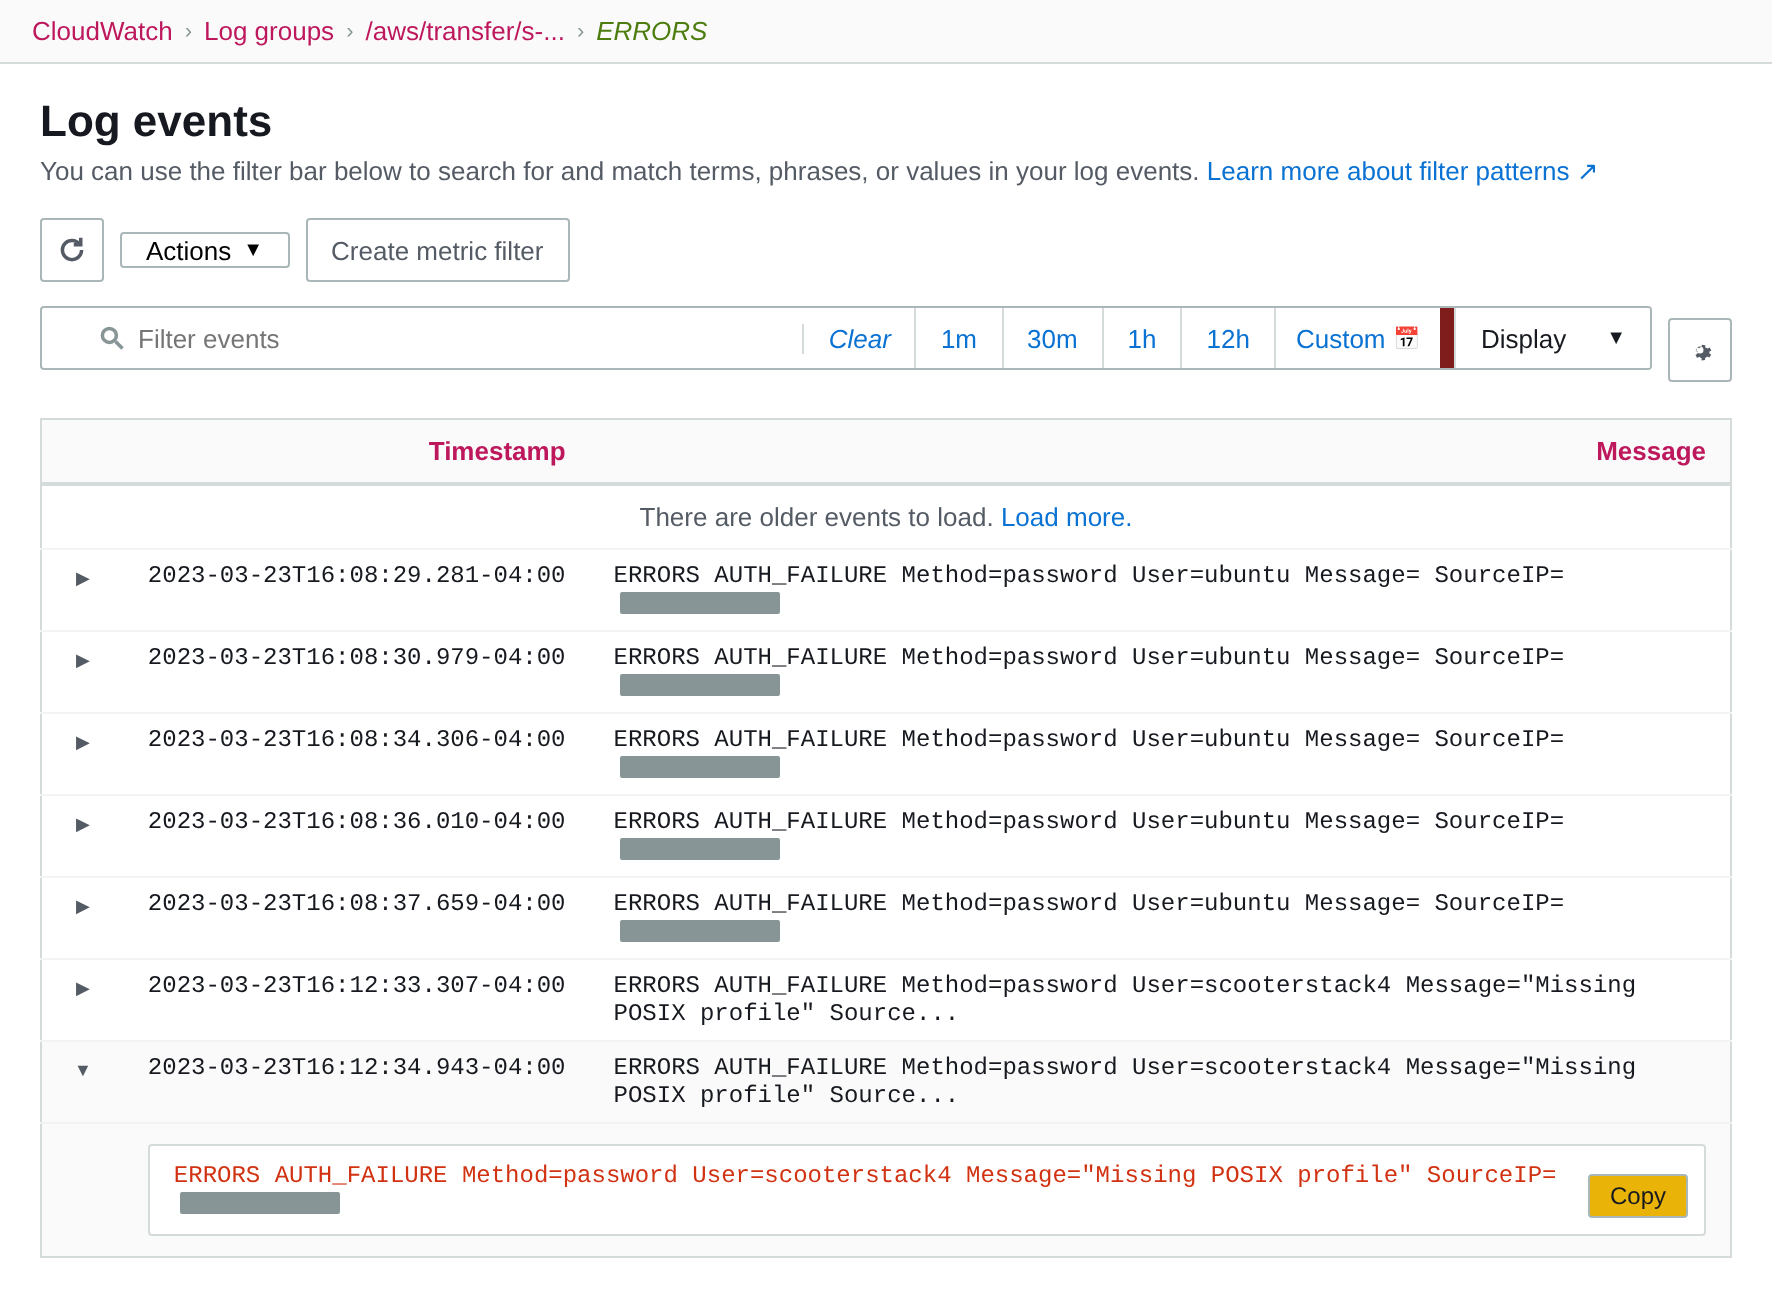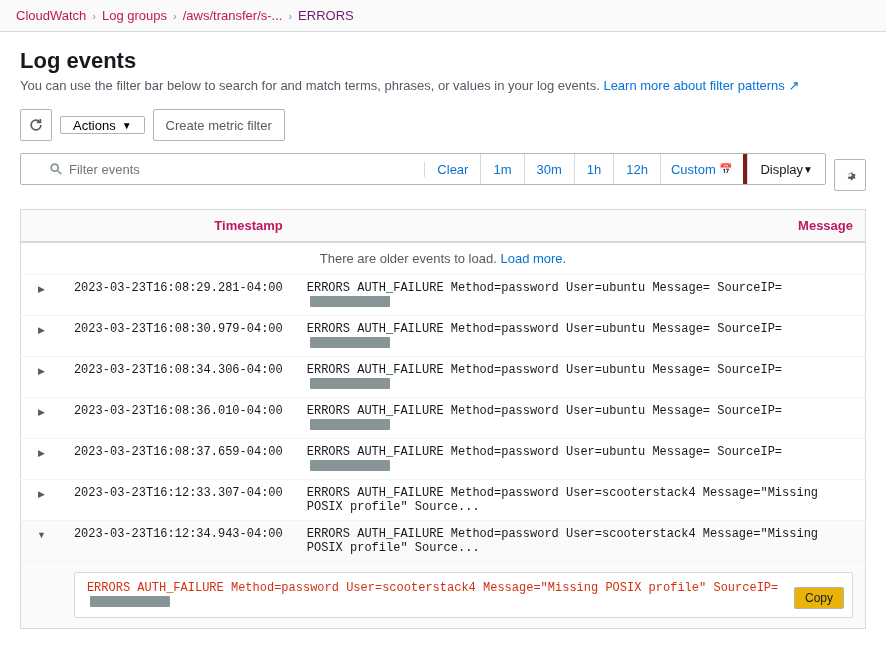--- a/index.html
+++ b/index.html
@@ -16,21 +16,21 @@
     }
     .breadcrumb-sep {
       color: #879596;
       font-size: 11px;
     }
     .breadcrumb-link {
       color: #be185d;
       cursor: pointer;
       text-decoration: none;
     }
-    .breadcrumb-current { color: #701a75; font-weight: 500; }
+    .breadcrumb-current { color: #4d7c0f; font-weight: 500; font-style: italic; }
 
     .main-content {
       padding: 16px 20px;
     }
 
     .page-title {
       font-size: 22px;
       font-weight: 700;
       color: #16191f;
       margin-bottom: 4px;
@@ -125,25 +125,25 @@
     .time-btn {
       border: none;
       border-right: 1px solid #d5dbdb;
       background: #fff;
       padding: 0 12px;
       height: 32px;
       cursor: pointer;
       font-size: 13px;
       color: #0972d3;
     }
-    .time-btn.clear { color: #0972d3; }
+    .time-btn.clear { color: #0972d3; font-style: italic; }
 
     .time-btn-custom {
       border: none;
-      border-right: 4px solid #7f1d1d;
+      border-right: 7px solid #7f1d1d;
       background: #fff;
       padding: 0 10px;
       height: 50px;
       cursor: pointer;
       font-size: 13px;
       color: #0972d3;
       display: flex;
       align-items: center;
       gap: 4px;
       justify-content: flex-end;
@@ -152,21 +152,21 @@
     .btn-display {
       border: none;
       background: #fff;
       padding: 0 12px;
       height: 32px;
       cursor: pointer;
       font-size: 13px;
       color: #16191f;
       display: flex;
       align-items: center;
-      gap: 0;
+      gap: 20px;
       border-left: 1px solid #d5dbdb;
     }
 
     .gear-btn {
       background: #fff;
       border: 1px solid #aab7b8;
       border-radius: 2px;
       padding: 5px 8px;
       cursor: pointer;
       height: 32px;

